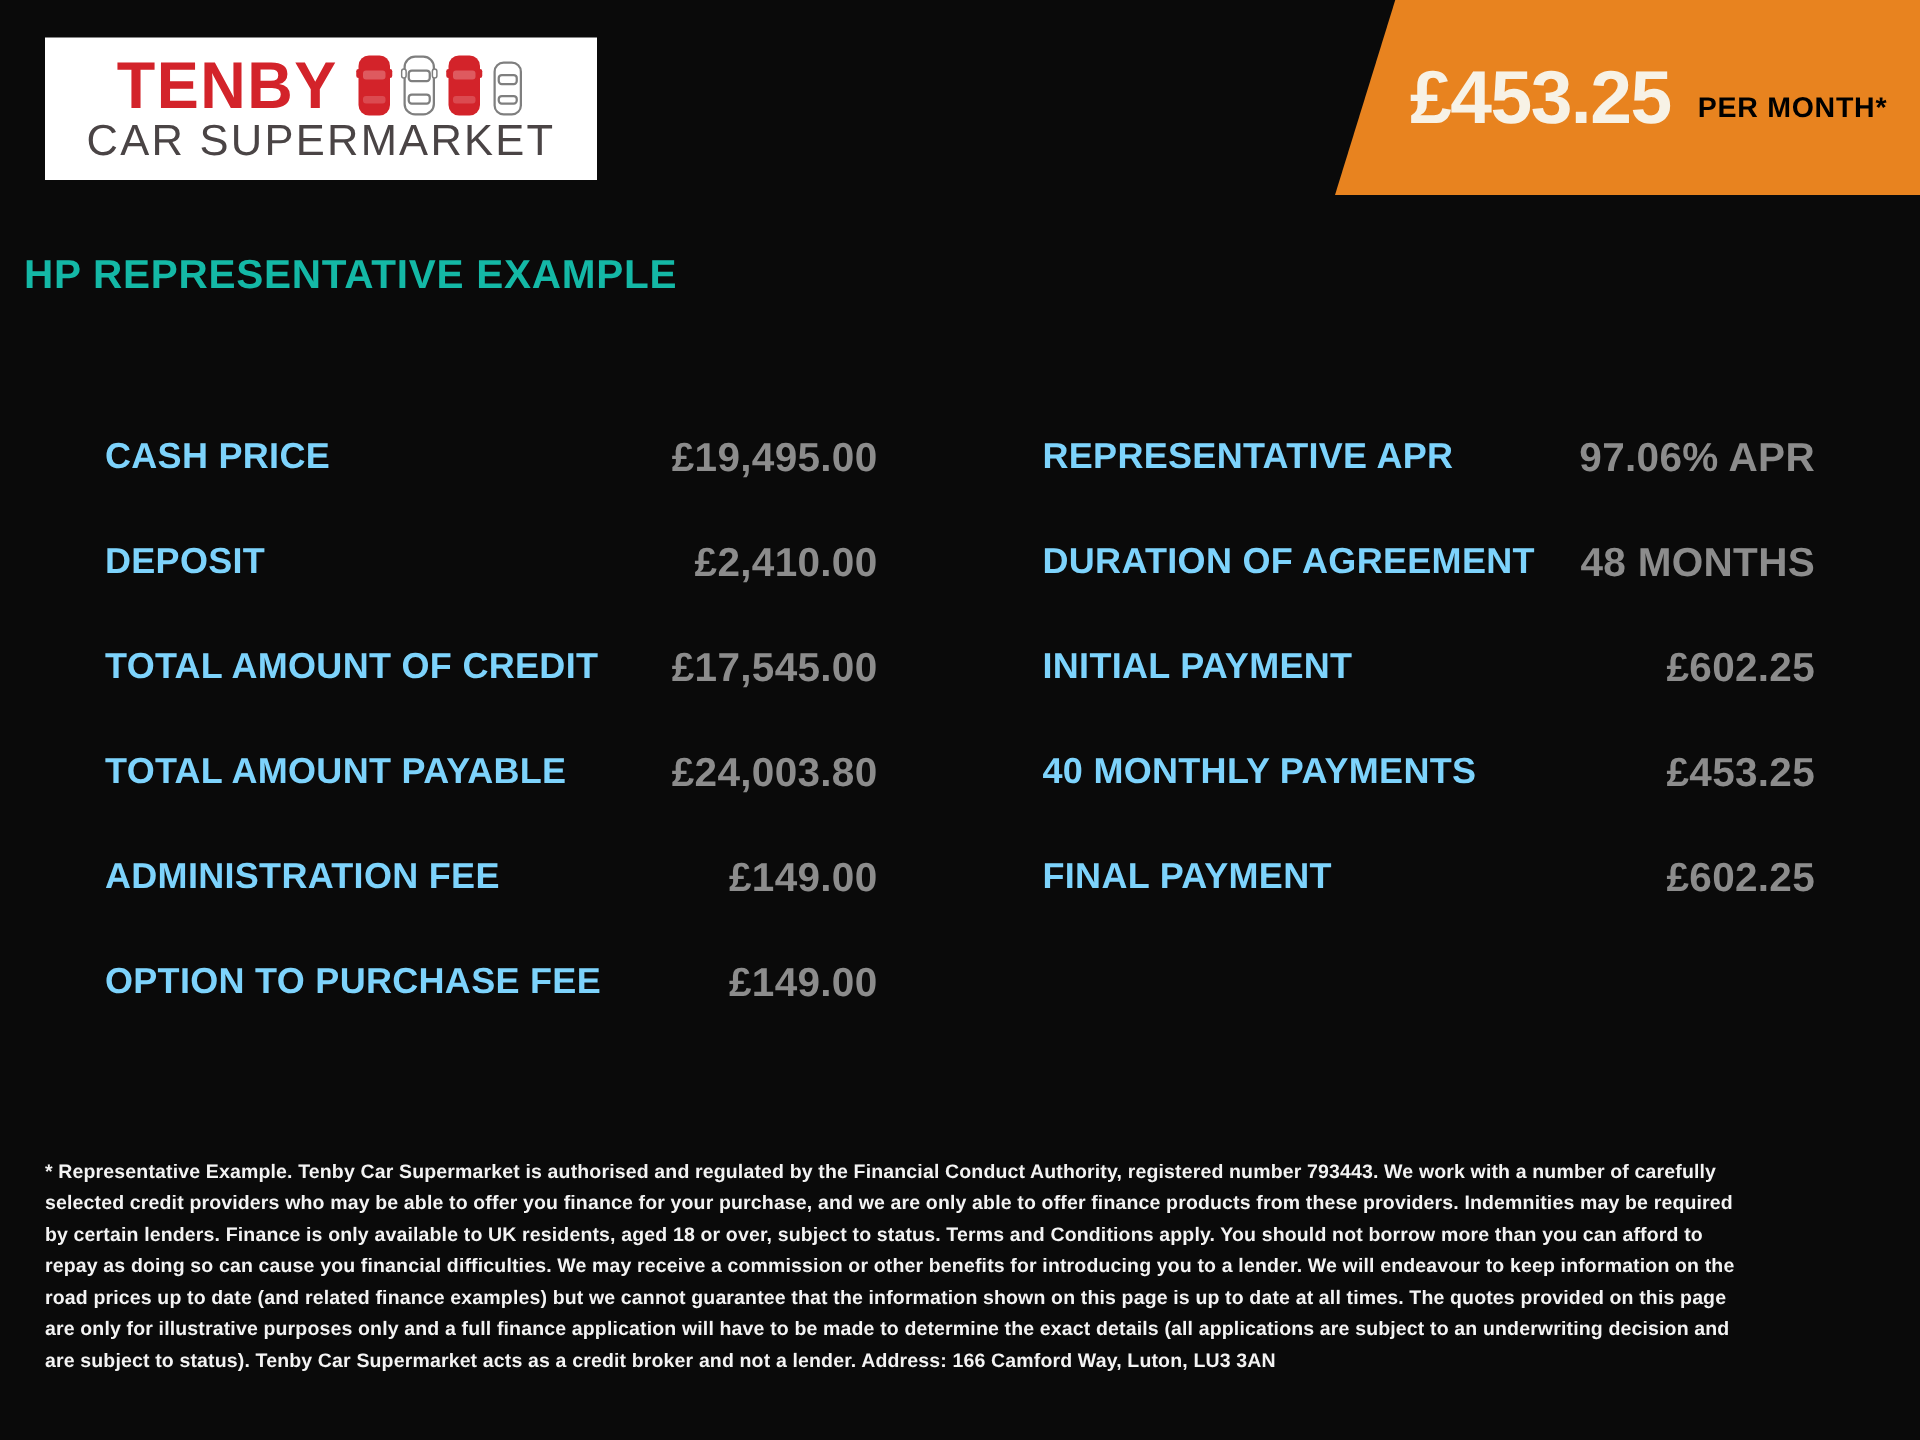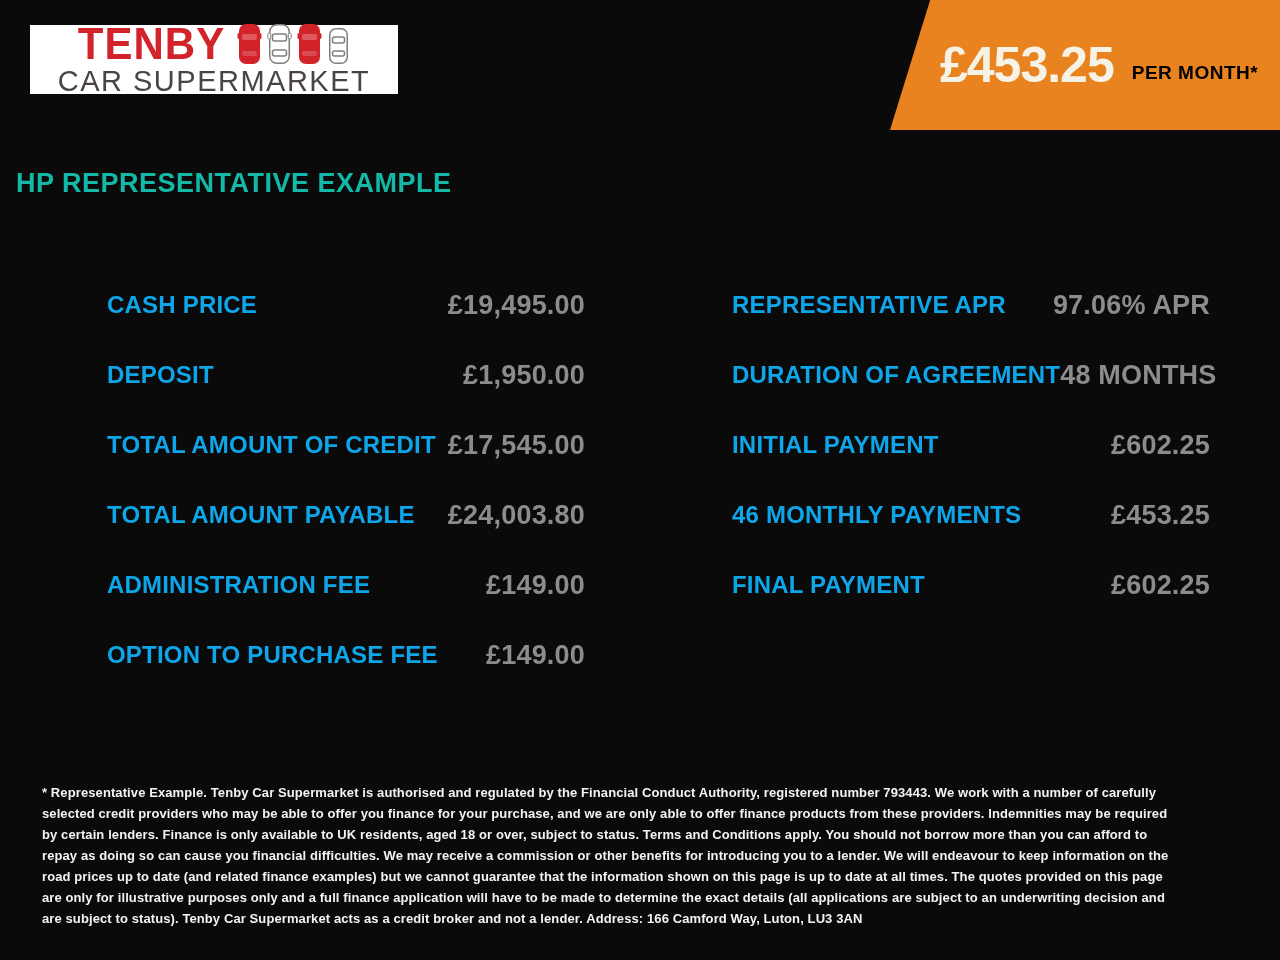--- a/index.html
+++ b/index.html
@@ -7,21 +7,21 @@
     width: 1280px; height: 960px;
     background: #0a0a0a;
     position: relative;
     overflow: hidden;
     font-family: "Liberation Sans", sans-serif;
   }
 
   
   .logo-box {
     position: absolute; left: 30px; top: 25px;
-    width: 368px; height: 69px;
+    width: 368px; height: 95px;
     background: #ffffff;
     display: flex; align-items: center; justify-content: center;
   }
   .logo-inner { display: flex; flex-direction: column; align-items: center; }
   .logo-top { display: flex; align-items: center; }
   .logo-tenby {
     font-size: 42px; font-weight: 800; color: #d3232a;
     letter-spacing: 1px; line-height: 1; margin-right: 12px;
     transform: scaleY(1.05);
   }
@@ -66,35 +66,35 @@
     display: grid;
     grid-template-columns: 515px 515px;
     column-gap: 110px;
   }
   .finance-col { display: flex; flex-direction: column; }
   .finance-row {
     height: 70px;
     display: flex; align-items: center; justify-content: space-between;
   }
   .finance-label {
-    font-size: 24px; font-weight: 700; color: #0ea5e9;
-    letter-spacing: 0.2px; white-space: nowrap; margin-left: 37px;
+    font-size: 24px; font-weight: 700; color: #7dd3fc;
+    letter-spacing: 0.2px; white-space: nowrap;
   }
   .finance-value {
     font-size: 27px; font-weight: 700; color: #8c8c8c;
     letter-spacing: 0.2px; white-space: nowrap;
   }
 
   
   .disclaimer {
     position: absolute; left: 30px; top: 770px;
     width: 1140px;
     font-size: 13px; font-weight: 700; color: #f3f3f3;
     line-height: 21px; letter-spacing: 0.1px;
-    margin: 12px;
+    margin: 0;
   }
 </style>
 </head>
 <body>
 
 <div class="logo-box">
   <div class="logo-inner">
     <div class="logo-top">
       <span class="logo-tenby">TENBY</span>
       <span class="logo-cars">
@@ -146,21 +146,21 @@
 <div class="page-heading">HP REPRESENTATIVE EXAMPLE</div>
 
 <div class="finance-table">
   <div class="finance-col">
     <div class="finance-row">
       <span class="finance-label">CASH PRICE</span>
       <span class="finance-value">£19,495.00</span>
     </div>
     <div class="finance-row">
       <span class="finance-label">DEPOSIT</span>
-      <span class="finance-value">£1,950.00</span>
+      <span class="finance-value">£2,410.00</span>
     </div>
     <div class="finance-row">
       <span class="finance-label">TOTAL AMOUNT OF CREDIT</span>
       <span class="finance-value">£17,545.00</span>
     </div>
     <div class="finance-row">
       <span class="finance-label">TOTAL AMOUNT PAYABLE</span>
       <span class="finance-value">£24,003.80</span>
     </div>
     <div class="finance-row">
@@ -179,21 +179,21 @@
     </div>
     <div class="finance-row">
       <span class="finance-label">DURATION OF AGREEMENT</span>
       <span class="finance-value">48 MONTHS</span>
     </div>
     <div class="finance-row">
       <span class="finance-label">INITIAL PAYMENT</span>
       <span class="finance-value">£602.25</span>
     </div>
     <div class="finance-row">
-      <span class="finance-label">46 MONTHLY PAYMENTS</span>
+      <span class="finance-label">40 MONTHLY PAYMENTS</span>
       <span class="finance-value">£453.25</span>
     </div>
     <div class="finance-row">
       <span class="finance-label">FINAL PAYMENT</span>
       <span class="finance-value">£602.25</span>
     </div>
   </div>
 </div>
 
 <p class="disclaimer">* Representative Example. Tenby Car Supermarket is authorised and regulated by the Financial Conduct Authority, registered number 793443. We work with a number of carefully selected credit providers who may be able to offer you finance for your purchase, and we are only able to offer finance products from these providers. Indemnities may be required by certain lenders. Finance is only available to UK residents, aged 18 or over, subject to status. Terms and Conditions apply. You should not borrow more than you can afford to repay as doing so can cause you financial difficulties. We may receive a commission or other benefits for introducing you to a lender. We will endeavour to keep information on the road prices up to date (and related finance examples) but we cannot guarantee that the information shown on this page is up to date at all times. The quotes provided on this page are only for illustrative purposes only and a full finance application will have to be made to determine the exact details (all applications are subject to an underwriting decision and are subject to status). Tenby Car Supermarket acts as a credit broker and not a lender. Address: 166 Camford Way, Luton, LU3 3AN</p>

